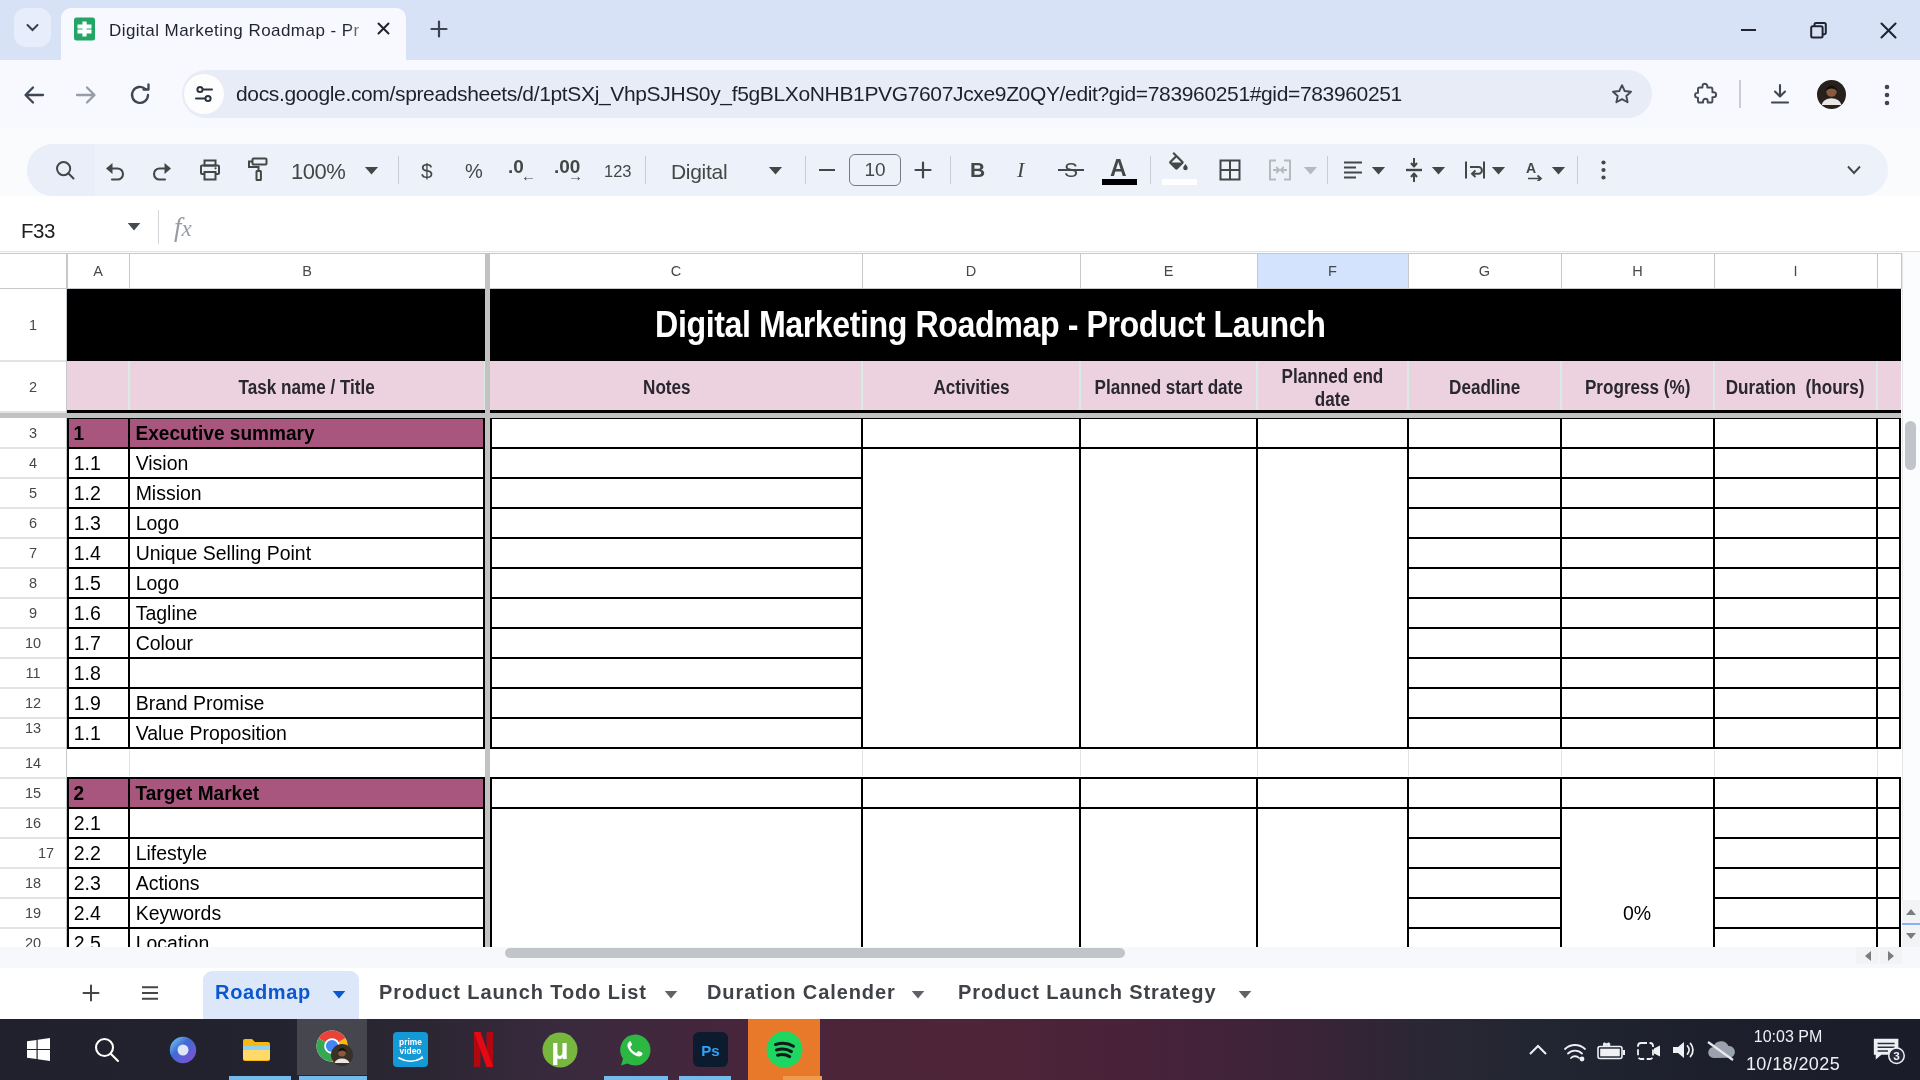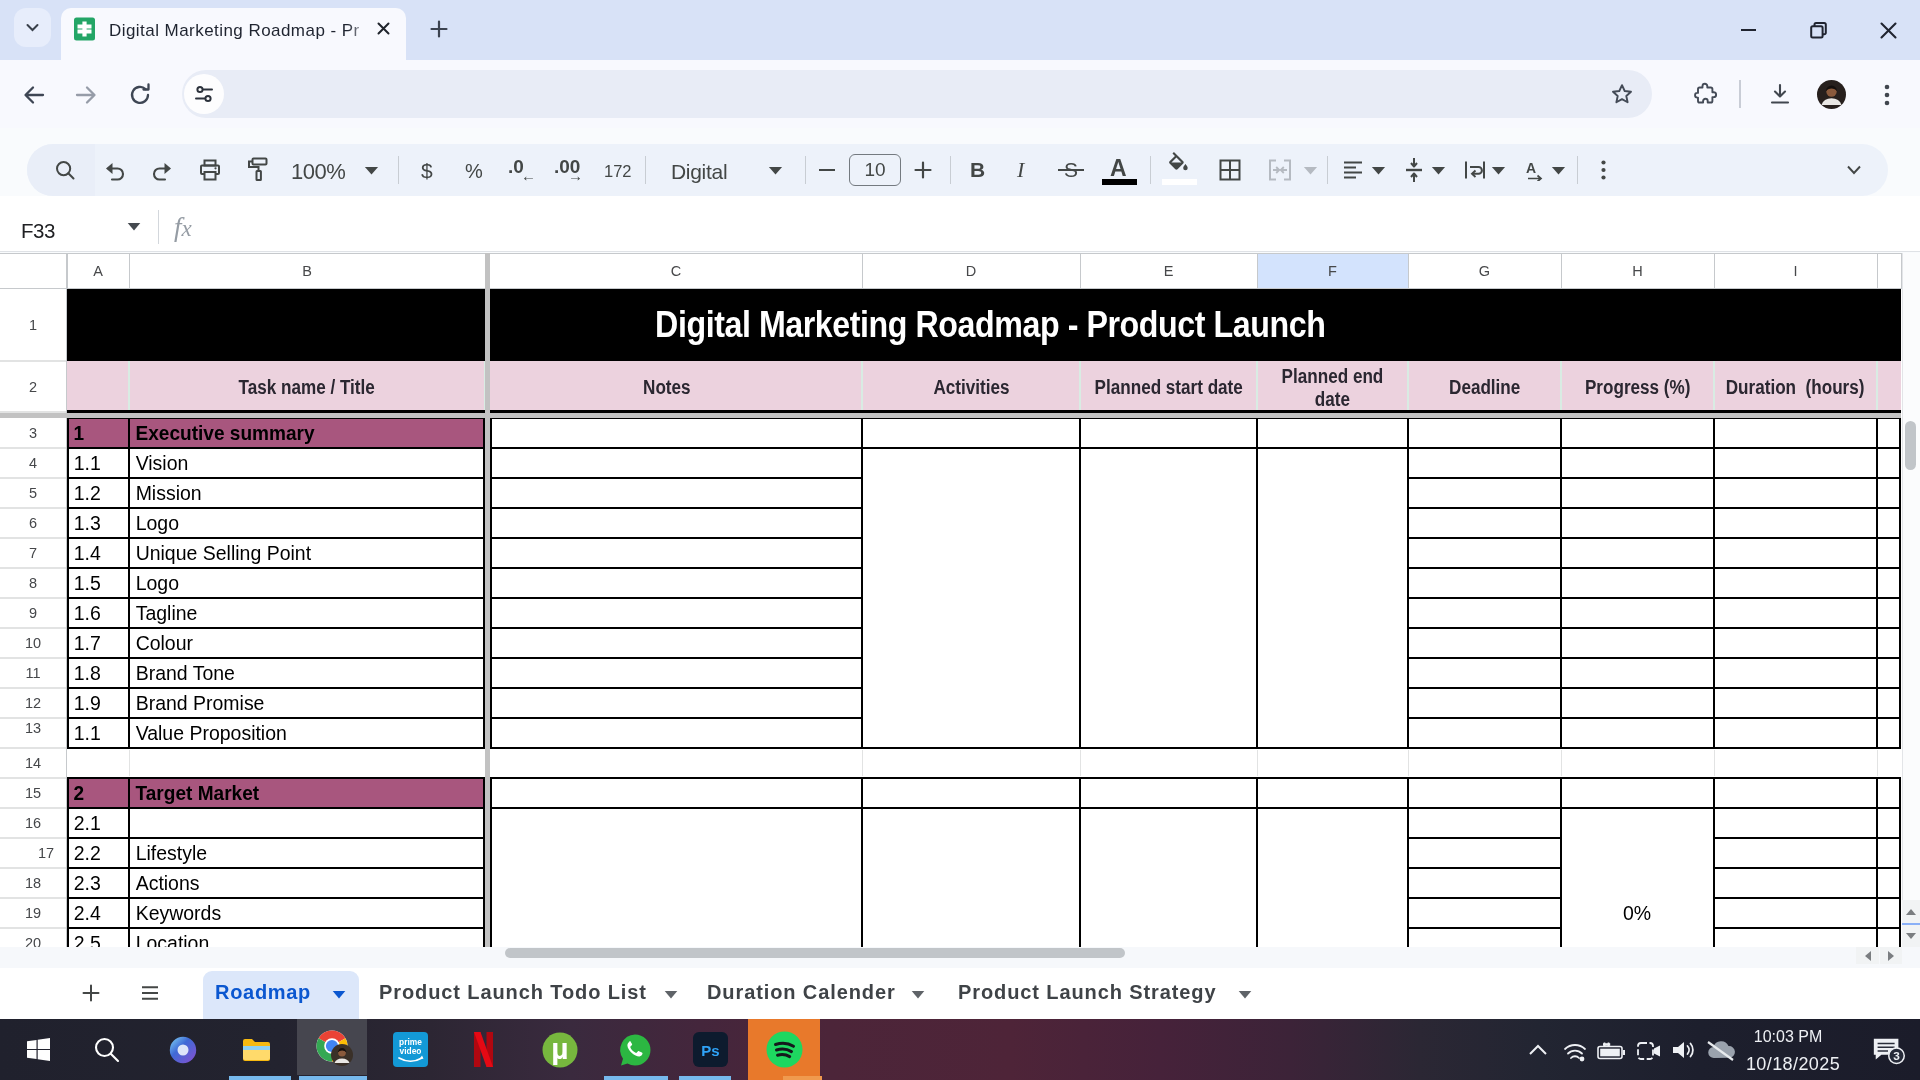--- a/index.html
+++ b/index.html
@@ -65,20 +65,21 @@
     </div>
 <div class="ab" style="left:182px;top:70px;width:1470px;height:48px;border-radius:24px;background:#e8ecf6"></div>
 <div class="ab ct" style="left:184px;top:74px;width:40px;height:40px;border-radius:50%;background:#fdfdfe">
 <svg width="22" height="22" viewBox="0 0 22 22" fill="none">
 <circle cx="7" cy="6.5" r="2.6" stroke="#2c323c" stroke-width="2"></circle>
 <path d="M10.5 6.5 H19" stroke="#2c323c" stroke-width="2" stroke-linecap="round"></path>
 <circle cx="15" cy="15.5" r="2.6" stroke="#2c323c" stroke-width="2"></circle>
 <path d="M3 15.5 H11.5" stroke="#2c323c" stroke-width="2" stroke-linecap="round"></path>
 </svg>
     </div>
+<div class="ab" style="left:236px;top:82px;font-size:21px;letter-spacing:-0.35px;color:#1d212b">docs.google.com/spreadsheets/d/1ptSXj_VhpSJHS0y_f5gBLXoNHB1PVG7607Jcxe9Z0QY/edit?gid=783960251#gid=783960251</div>
 <div class="ab" style="left:1610px;top:82px">
       <svg width="24" height="24" viewBox="0 0 24 24" fill="none">
 <path d="M12 3.2 L14.7 9 L21 9.7 L16.3 14 L17.6 20.3 L12 17.1 L6.4 20.3 L7.7 14 L3 9.7 L9.3 9 Z" stroke="#444b57" stroke-width="1.9" stroke-linejoin="round"></path>
 </svg>
     </div>
 <div class="ab" style="left:1693px;top:82px">
       <svg width="24" height="24" viewBox="0 0 24 24" fill="none">
 <path d="M9.5 4.2 a2.4 2.4 0 0 1 4.8 0 V5.5 h3.5 a1.6 1.6 0 0 1 1.6 1.6 v3.2 h1.3 a2.4 2.4 0 0 1 0 4.8 h-1.3 v3.8 a1.6 1.6 0 0 1 -1.6 1.6 h-3.1 v-1.4 a2.3 2.3 0 0 0 -4.6 0 v1.4 H6.6 a1.6 1.6 0 0 1 -1.6 -1.6 v-3.3 H4.4 a2.35 2.35 0 0 1 0 -4.7 H5 V7.1 a1.6 1.6 0 0 1 1.6 -1.6 h2.9 Z" stroke="#444b57" stroke-width="1.9" stroke-linejoin="round"></path>
 </svg>
     </div>
@@ -146,21 +147,21 @@
         <path d="M0.9 0.9 L7.5 8.4 L14.1 0.9 Z" fill="#434746"></path>
       </svg>
     </div>
 <div class="ab" style="left:398px;top:156px;width:1px;height:28px;background:#c8cdd3"></div>
 <div class="ab" style="left:421px;top:159px;font-size:21px;color:#434746">$</div>
 <div class="ab" style="left:465px;top:160px;font-size:20px;color:#434746">%</div>
 <div class="ab" style="left:508px;top:156px;font-size:19px;font-weight:bold;color:#434746">.0</div>
 <div class="ab" style="left:521px;top:167px;font-size:15px;font-weight:bold;color:#434746">←</div>
 <div class="ab" style="left:554px;top:156px;font-size:19px;font-weight:bold;color:#434746">.00</div>
 <div class="ab" style="left:568px;top:167px;font-size:15px;font-weight:bold;color:#434746">→</div>
-<div class="ab" style="left:604px;top:162px;font-size:16.5px;font-weight:500;color:#434746">172</div>
+<div class="ab" style="left:604px;top:162px;font-size:16.5px;font-weight:500;color:#434746">123</div>
 <div class="ab" style="left:645px;top:156px;width:1px;height:28px;background:#c8cdd3"></div>
 <div class="ab" style="left:671px;top:160px;font-size:21px;letter-spacing:-0.3px;color:#434746">Digital</div>
 <div class="ab" style="left:768px;top:166px">
       <svg width="15" height="9" viewBox="0 0 15 9">
         <path d="M0.9 0.9 L7.5 8.4 L14.1 0.9 Z" fill="#434746"></path>
       </svg>
     </div>
 <div class="ab" style="left:805px;top:156px;width:1px;height:28px;background:#c8cdd3"></div>
 <div class="ab" style="left:819px;top:168.5px;width:16px;height:2.4px;background:#434746"></div>
 <div class="ab ct" style="left:849px;top:154px;width:52px;height:32px;border:1.6px solid #747a80;border-radius:6px;font-size:19px;color:#434746;background:#edf2fa">10</div>
@@ -419,23 +420,20 @@
       <span style="font-size:20.5px;color:#000;white-space:nowrap;display:inline-block;transform:scaleX(0.95);transform-origin:left center;padding-left:7px">Tagline</span>
     </div>
 <div class="ab" style="left:67px;top:628px;width:62px;height:30px;display:flex;align-items:center">
       <span style="font-size:20.5px;color:#000;white-space:nowrap;display:inline-block;transform:scaleX(0.95);transform-origin:left center;padding-left:7px">1.7</span>
     </div>
 <div class="ab" style="left:129px;top:628px;width:356px;height:30px;display:flex;align-items:center;overflow:visible">
       <span style="font-size:20.5px;color:#000;white-space:nowrap;display:inline-block;transform:scaleX(0.95);transform-origin:left center;padding-left:7px">Colour</span>
     </div>
 <div class="ab" style="left:67px;top:658px;width:62px;height:30px;display:flex;align-items:center">
       <span style="font-size:20.5px;color:#000;white-space:nowrap;display:inline-block;transform:scaleX(0.95);transform-origin:left center;padding-left:7px">1.8</span>
-    </div>
-<div class="ab" style="left:129px;top:658px;width:356px;height:30px;display:flex;align-items:center;overflow:visible">
-      <span style="font-size:20.5px;color:#000;white-space:nowrap;display:inline-block;transform:scaleX(0.95);transform-origin:left center;padding-left:7px">Brand Tone</span>
     </div>
 <div class="ab" style="left:67px;top:688px;width:80px;height:30px;display:flex;align-items:center">
       <span style="font-size:20.5px;color:#000;white-space:nowrap;display:inline-block;transform:scaleX(0.95);transform-origin:left center;padding-left:7px">1.9</span>
     </div>
 <div class="ab" style="left:129px;top:688px;width:356px;height:30px;display:flex;align-items:center;overflow:visible">
       <span style="font-size:20.5px;color:#000;white-space:nowrap;display:inline-block;transform:scaleX(0.95);transform-origin:left center;padding-left:7px">Brand Promise</span>
     </div>
 <div class="ab" style="left:67px;top:718px;width:62px;height:30px;display:flex;align-items:center">
       <span style="font-size:20.5px;color:#000;white-space:nowrap;display:inline-block;transform:scaleX(0.95);transform-origin:left center;padding-left:7px">1.1</span>
     </div>

